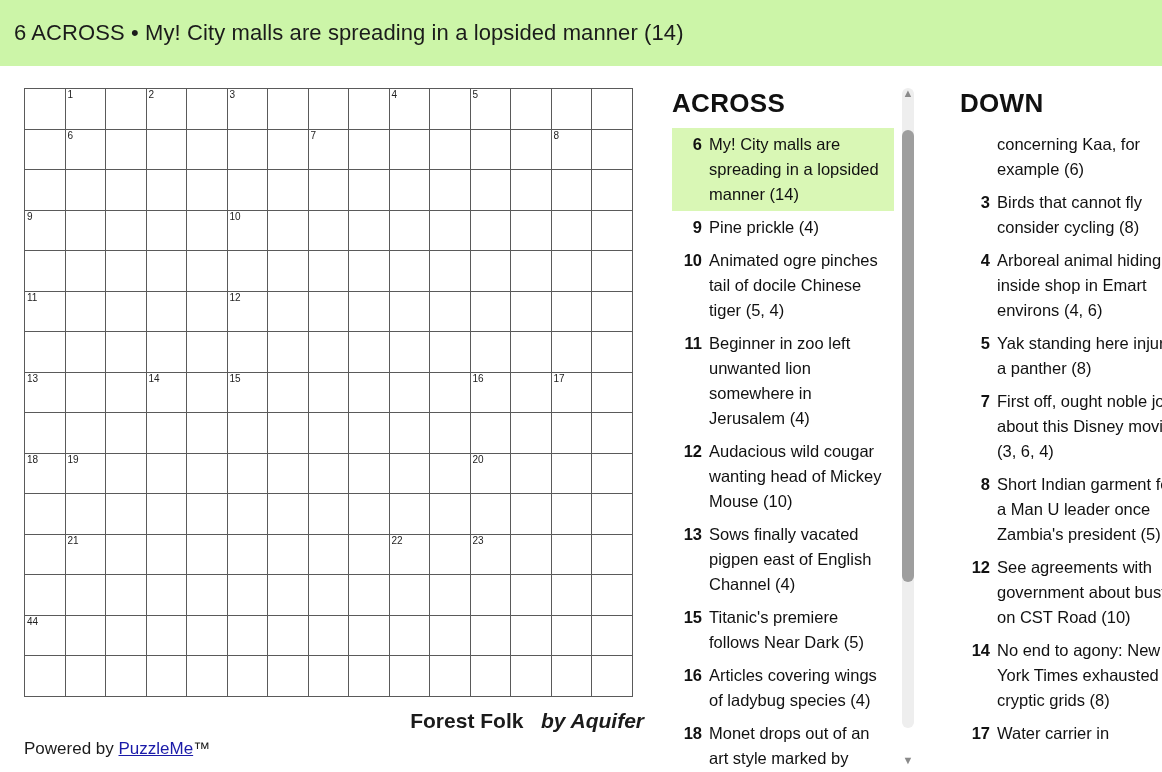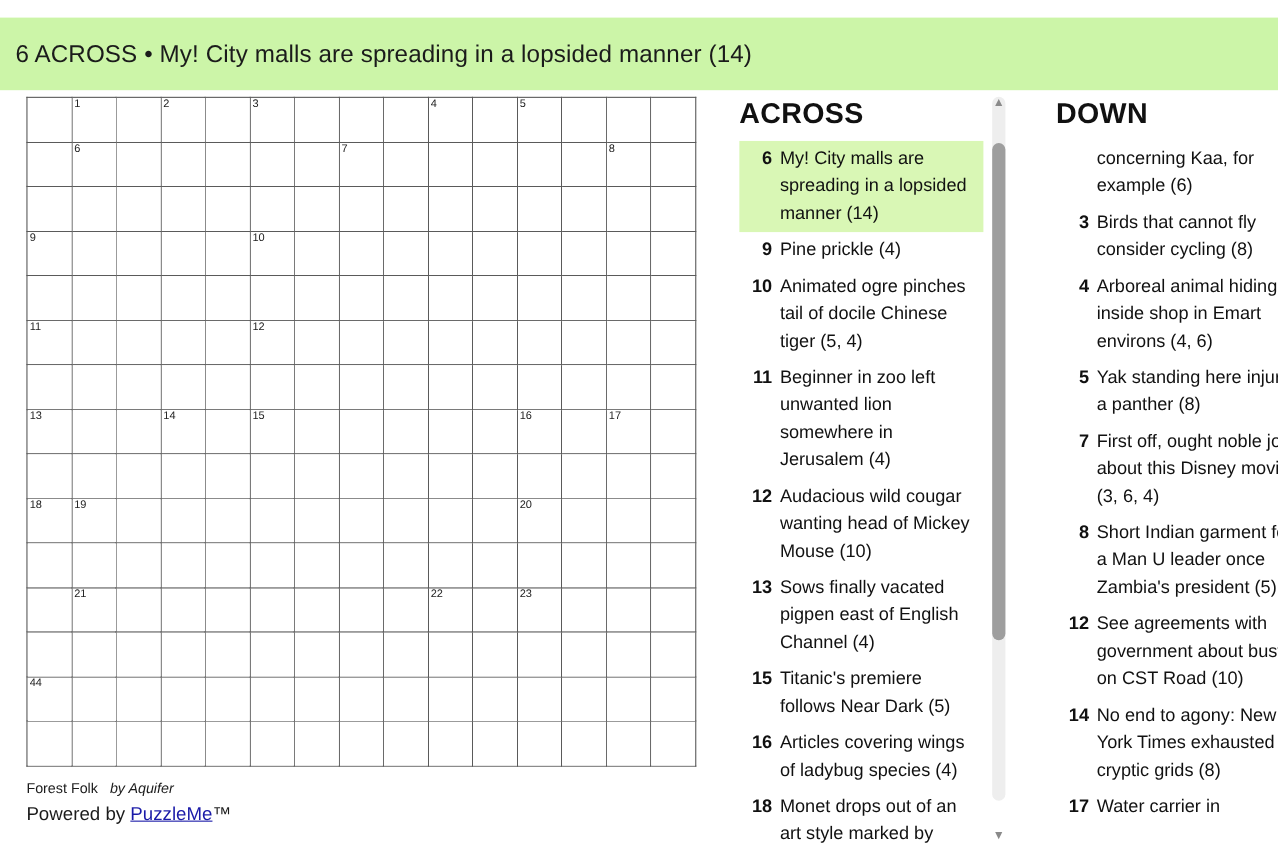--- a/index.html
+++ b/index.html
@@ -12,21 +12,21 @@
     height: 772px;
     font-family: "Liberation Sans", sans-serif;
     overflow: hidden;
     position: relative;
   }
 
   
   #clue-banner {
     position: absolute;
     left: 0;
-    top: 16px;
+    top: 0;
     width: 1162px;
     height: 66px;
     background: #ccf5a8;
     display: flex;
     align-items: center;
     box-sizing: border-box;
     padding: 0 14px;
   }
   #clue-banner-text {
     font-size: 22px;
@@ -70,24 +70,25 @@
     left: 2px;
     top: 0px;
     font-size: 10px;
     line-height: 12px;
     color: #222;
     font-family: "Liberation Sans", sans-serif;
   }
 
   #grid-caption {
     width: 620px;
-    text-align: left;
+    text-align: right;
     margin-top: 12px;
-    font-size: 13px;
+    font-size: 21px;
     color: #1b1b1b;
+    font-weight: bold;
   }
   #grid-caption .ttl { font-style: normal; }
   #grid-caption .byline { font-style: italic; }
   #powered {
     width: 620px;
     text-align: left;
     margin-top: 6px;
     font-size: 17px;
     color: #1b1b1b;
   }

